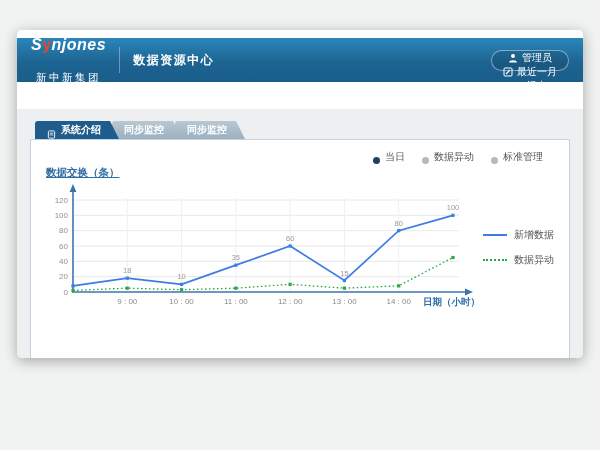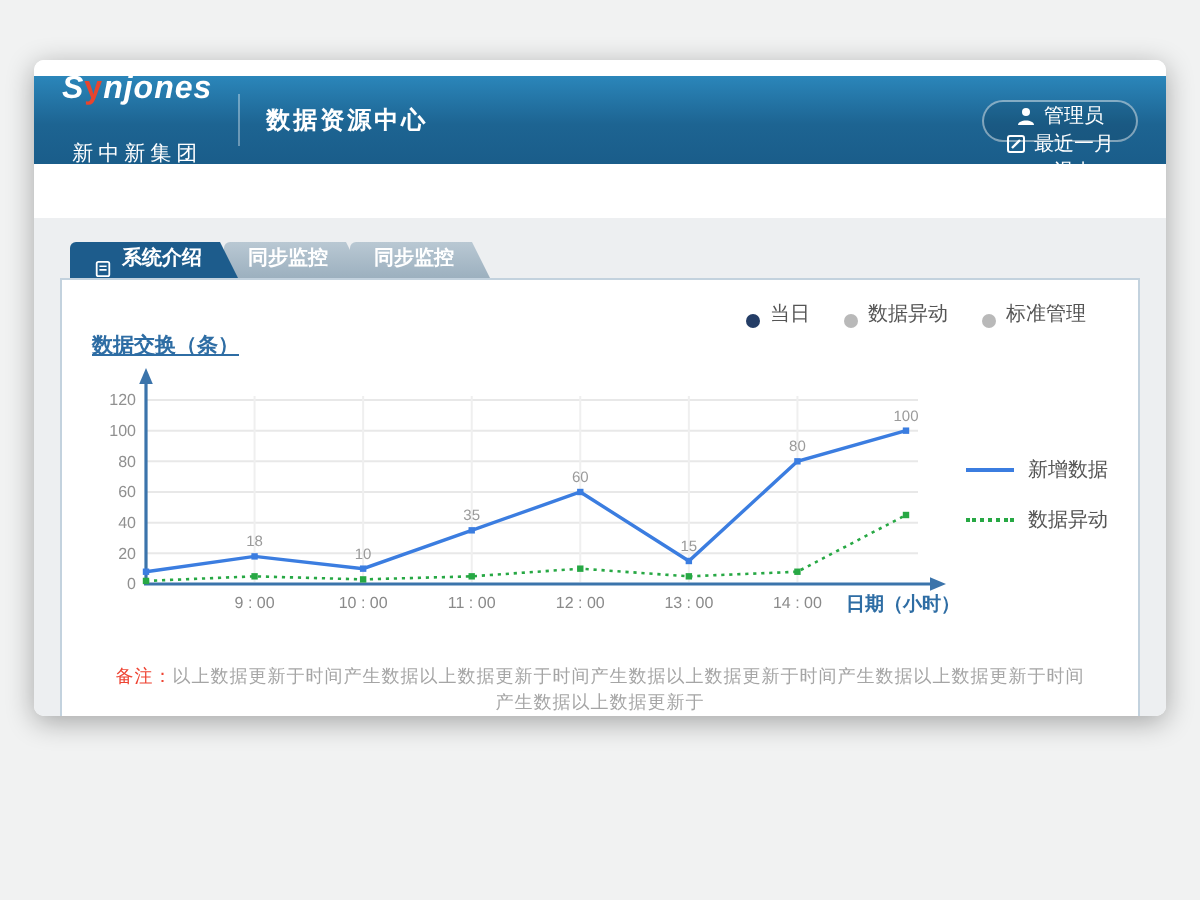--- a/index.html
+++ b/index.html
@@ -194,19 +194,16 @@
           <div class="legend-item">
             <span class="legend-line" style="border-top-color: rgb(59, 125, 224); border-top-style: solid;"></span>
             <span>新增数据</span>
           </div>
           <div class="legend-item">
             <span class="legend-line" style="border-top-color: rgb(39, 168, 68); border-top-style: dotted;"></span>
             <span>数据异动</span>
           </div>
         </div>
 
-        <div class="note">
-          <span class="note-label">备注：</span><span>以上数据更新于时间产生数据以上数据更新于时间产生数据以上数据更新于时间产生数据以上数据更新于时间产生数据以上数据更新于</span>
-        </div>
       </div>
     </div>
   </div>
 </div>
 
 </body></html>

